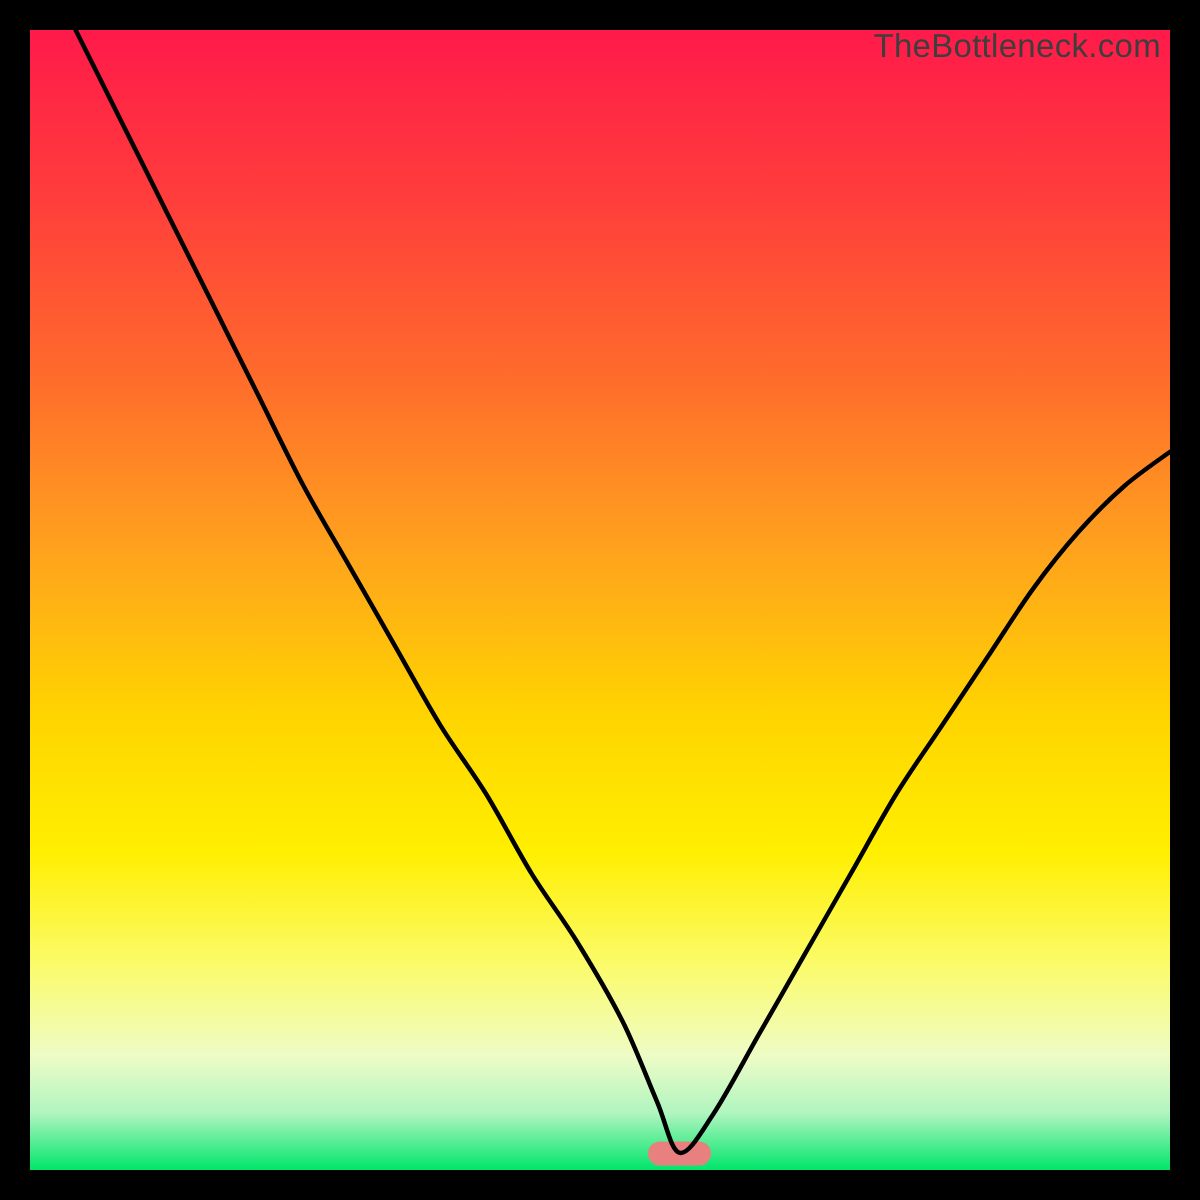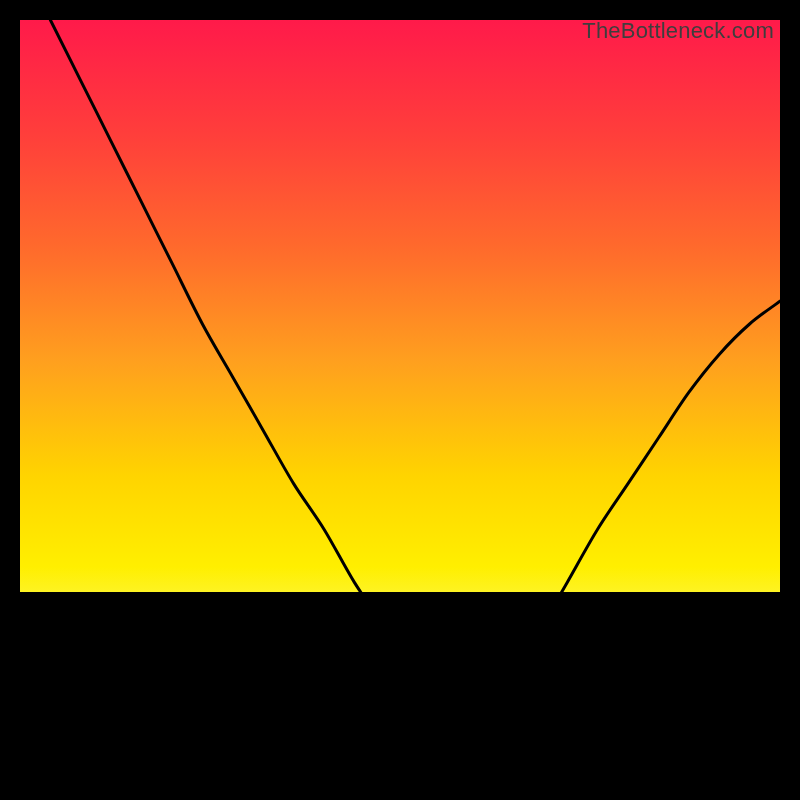--- a/index.html
+++ b/index.html
@@ -16,21 +16,21 @@
     top: 20px;
     width: 760px;
     height: 760px;
     background: #000000;
   }
   .plot-area {
     position: absolute;
     left: 0;
     top: 0;
     width: 760px;
-    height: 572px;
+    height: 760px;
     overflow: hidden;
     text-decoration: underline;
   }
   .watermark {
     position: absolute;
     top: -2px;
     right: 6px;
     color: #3e3e3e;
     font-family: Arial, Helvetica, sans-serif;
     font-size: 22px;

